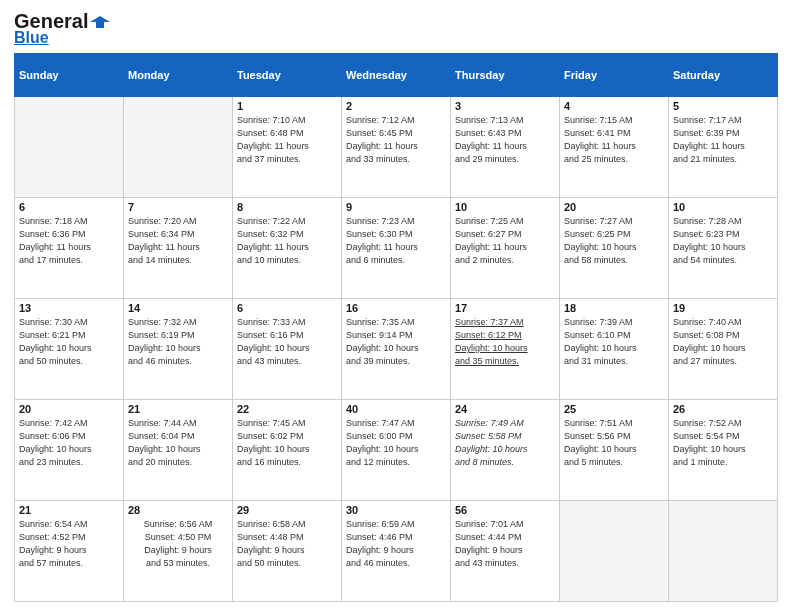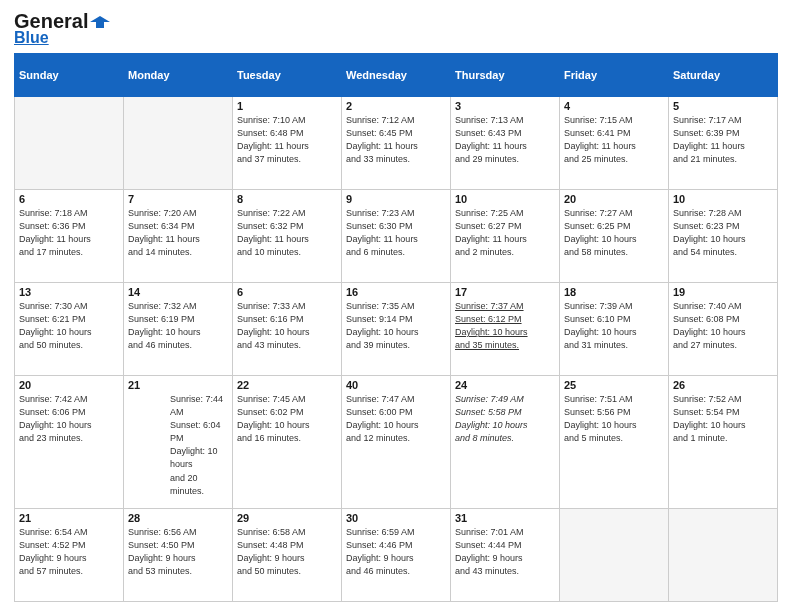--- a/index.html
+++ b/index.html
@@ -267,21 +267,21 @@
         <tr>
           <td>
             <span class="day-num">20</span>
             <div class="day-detail" style="white-space: pre-line;">Sunrise: 7:42 AM
 Sunset: 6:06 PM
 Daylight: 10 hours
 and 23 minutes.</div>
           </td>
           <td>
             <span class="day-num">21</span>
-            <div class="day-detail" style="white-space: pre-line; margin-left: 42px;">Sunrise: 7:44 AM
+            <div class="day-detail" style="white-space: pre-line;">Sunrise: 7:44 AM
 Sunset: 6:04 PM
 Daylight: 10 hours
 and 20 minutes.</div>
           </td>
           <td>
             <span class="day-num">22</span>
             <div class="day-detail" style="white-space: pre-line;">Sunrise: 7:45 AM
 Sunset: 6:02 PM
 Daylight: 10 hours
 and 16 minutes.</div>
@@ -318,41 +318,41 @@
         <tr>
           <td>
             <span class="day-num">21</span>
             <div class="day-detail" style="white-space: pre-line;">Sunrise: 6:54 AM
 Sunset: 4:52 PM
 Daylight: 9 hours
 and 57 minutes.</div>
           </td>
           <td>
             <span class="day-num">28</span>
-            <div class="day-detail" style="white-space: pre-line;">Sunrise: 6:56 AM
+            <div class="day-detail" style="white-space: pre-line; text-align: center;">Sunrise: 6:56 AM
 Sunset: 4:50 PM
 Daylight: 9 hours
 and 53 minutes.</div>
           </td>
           <td>
             <span class="day-num">29</span>
             <div class="day-detail" style="white-space: pre-line;">Sunrise: 6:58 AM
 Sunset: 4:48 PM
 Daylight: 9 hours
 and 50 minutes.</div>
           </td>
           <td>
             <span class="day-num">30</span>
             <div class="day-detail" style="white-space: pre-line;">Sunrise: 6:59 AM
 Sunset: 4:46 PM
 Daylight: 9 hours
 and 46 minutes.</div>
           </td>
           <td>
-            <span class="day-num">31</span>
+            <span class="day-num">56</span>
             <div class="day-detail" style="white-space: pre-line;">Sunrise: 7:01 AM
 Sunset: 4:44 PM
 Daylight: 9 hours
 and 43 minutes.</div>
           </td>
           <td class="empty"></td>
           <td class="empty"></td>
         </tr>
       </tbody>
   </table>

